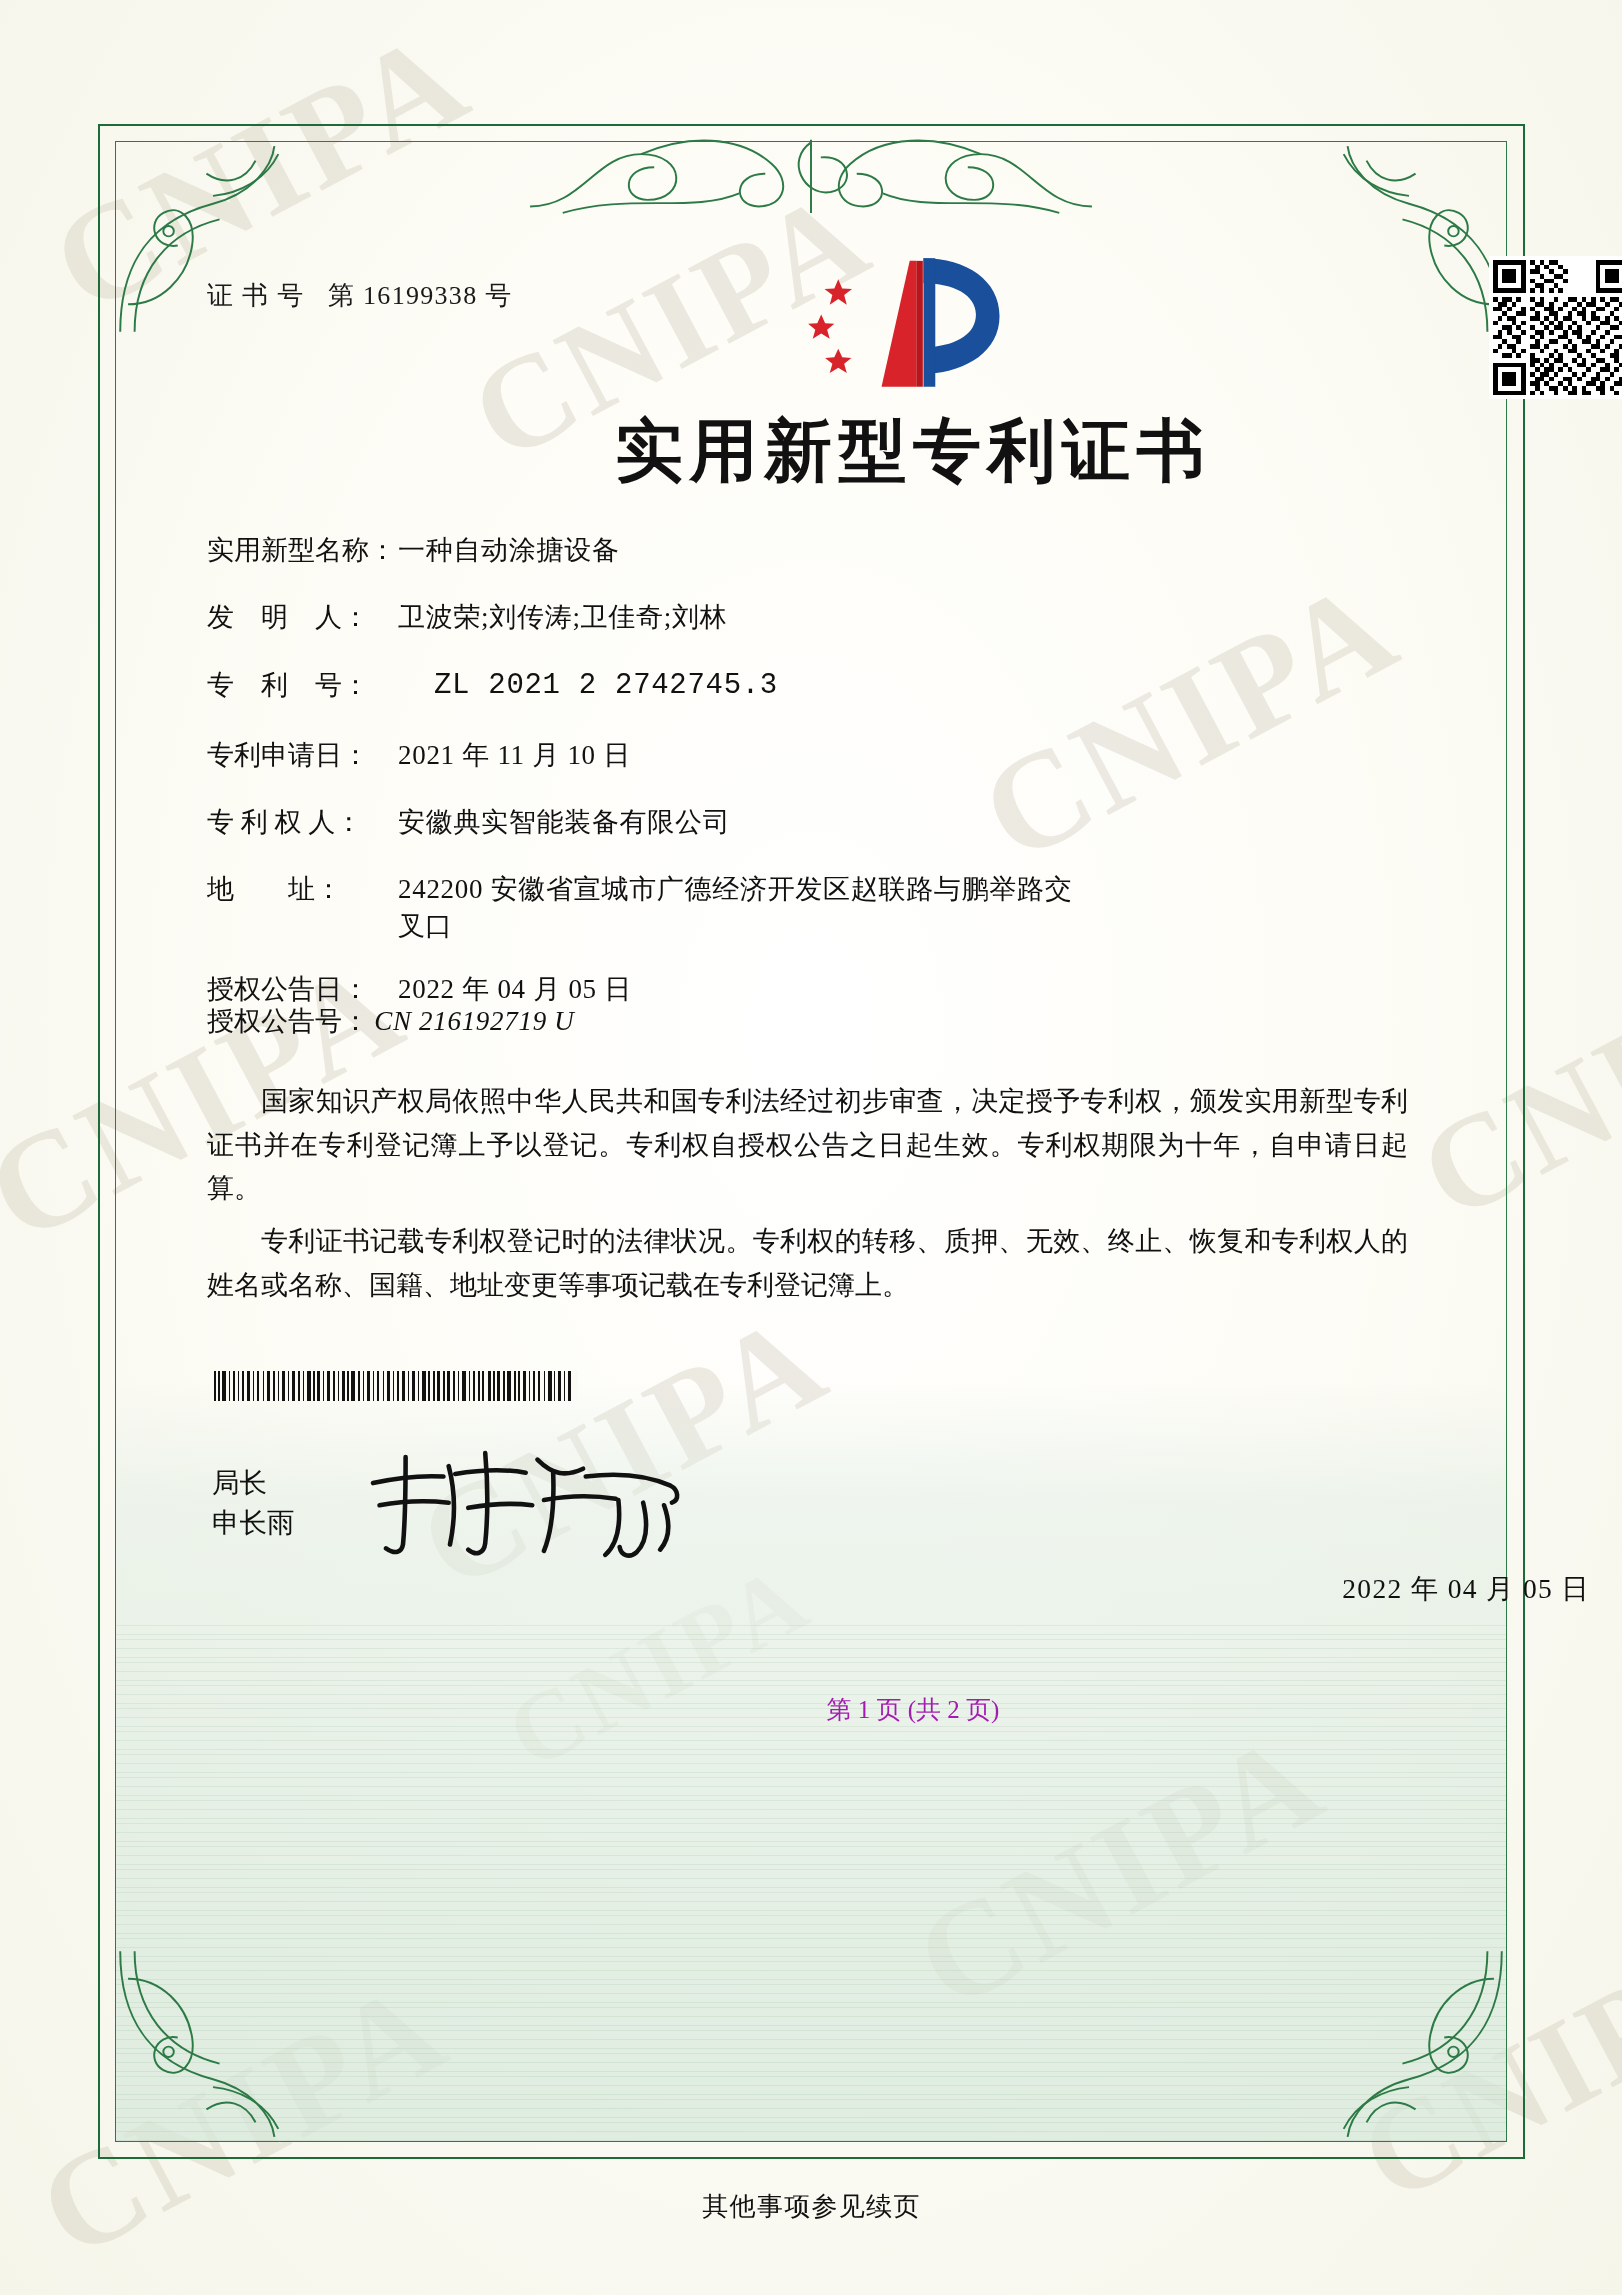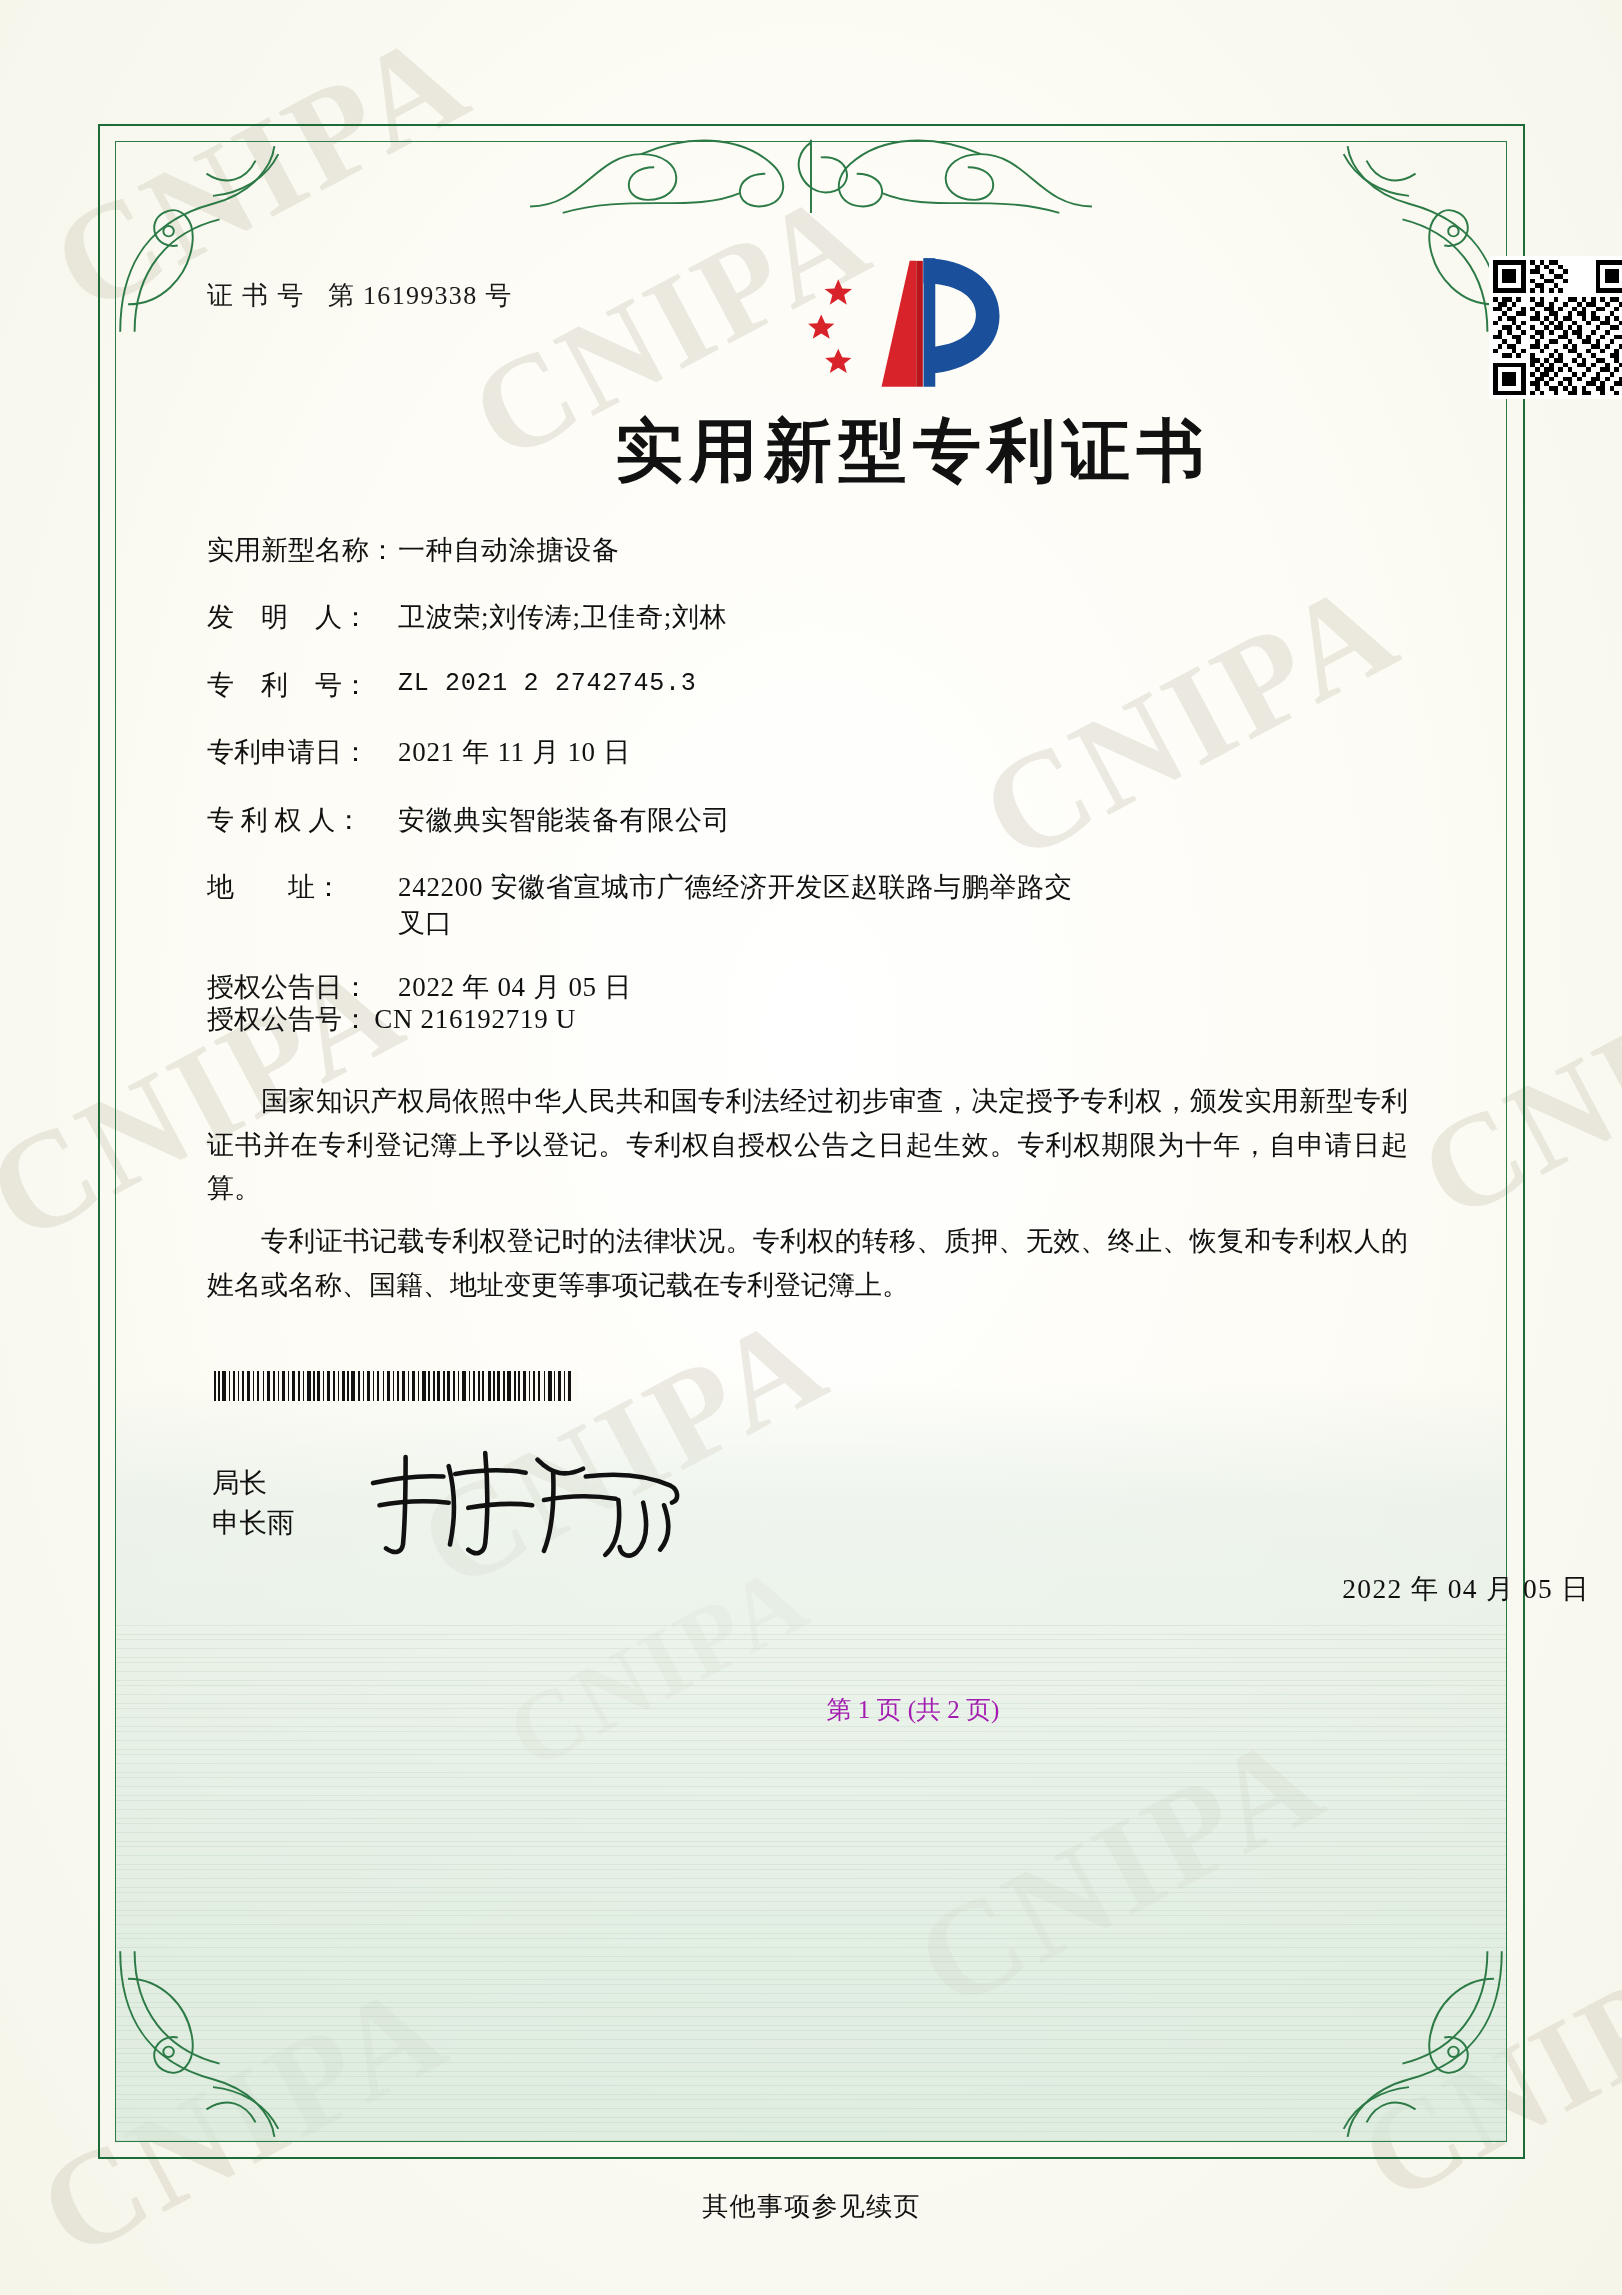--- a/index.html
+++ b/index.html
@@ -174,22 +174,23 @@
     flex: 0 0 191px;
     letter-spacing: 0px;
     white-space: pre;
   }
   .field-value {
     flex: 1;
     letter-spacing: 0.7px;
   }
   .field-value.mono {
     font-family: "Liberation Mono", "DejaVu Sans Mono", monospace;
-    font-size: 25px;
+    font-size: 29px;
     letter-spacing: 0.7px;
+    margin-left: 36px;
   }
   .addr-line2 {
     margin-left: 191px;
     margin-top: 3.9px;
   }
 
   .row-split {
     display: flex;
     align-items: flex-start;
     margin-bottom: 33px;
@@ -632,21 +633,21 @@
         <div class="addr-line2">叉口</div>
       </div>
 
       <div class="row-split">
         <div class="split-left">
           <div class="field-label">授权公告日：</div>
           <div class="field-value">2022 年 04 月 05 日</div>
         </div>
         <div class="split-right">
           <div class="field-label">授权公告号：</div>
-          <div class="field-value" style="margin-left:5.2px;">CN 216192719 U</div>
+          <div class="field-value" style="margin-left:5.2px;font-style:italic;">CN 216192719 U</div>
         </div>
       </div>
 
     </div>
 
     <div class="paragraphs">
       <p>国家知识产权局依照中华人民共和国专利法经过初步审查，决定授予专利权，颁发实用新型专利证书并在专利登记簿上予以登记。专利权自授权公告之日起生效。专利权期限为十年，自申请日起算。</p>
       <p>专利证书记载专利权登记时的法律状况。专利权的转移、质押、无效、终止、恢复和专利权人的姓名或名称、国籍、地址变更等事项记载在专利登记簿上。</p>
     </div>
 

